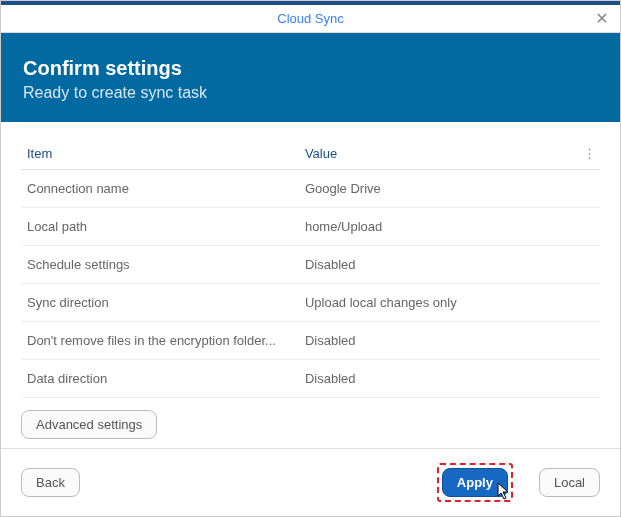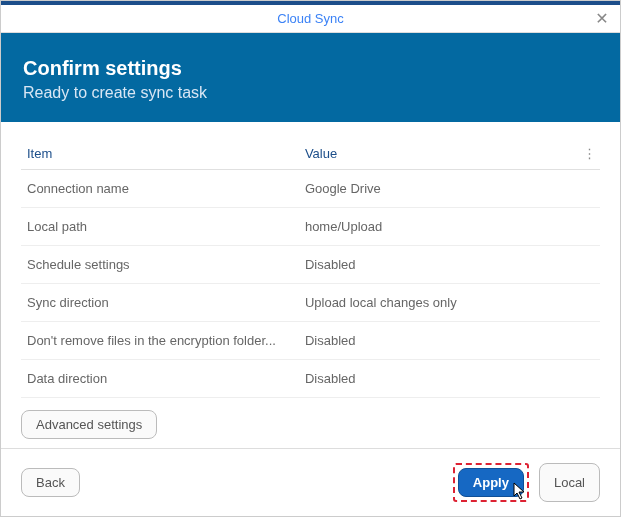--- a/index.html
+++ b/index.html
@@ -119,21 +119,22 @@
 .footer {
   border-top: 1px solid #ddd;
   padding: 14px 20px;
   display: flex;
   align-items: center;
 }
 .footer-left { flex: 0 0 auto; }
 .footer-right {
   margin-left: auto;
   display: flex;
-  gap: 10px;
+  gap: 26px;
+  align-items: center;
 }
 .highlight-wrap {
   border: 2px dashed #d23;
   padding: 3px;
   border-radius: 3px;
   position: relative;
 }
 .cursor {
   position: absolute;
   right: -2px;

